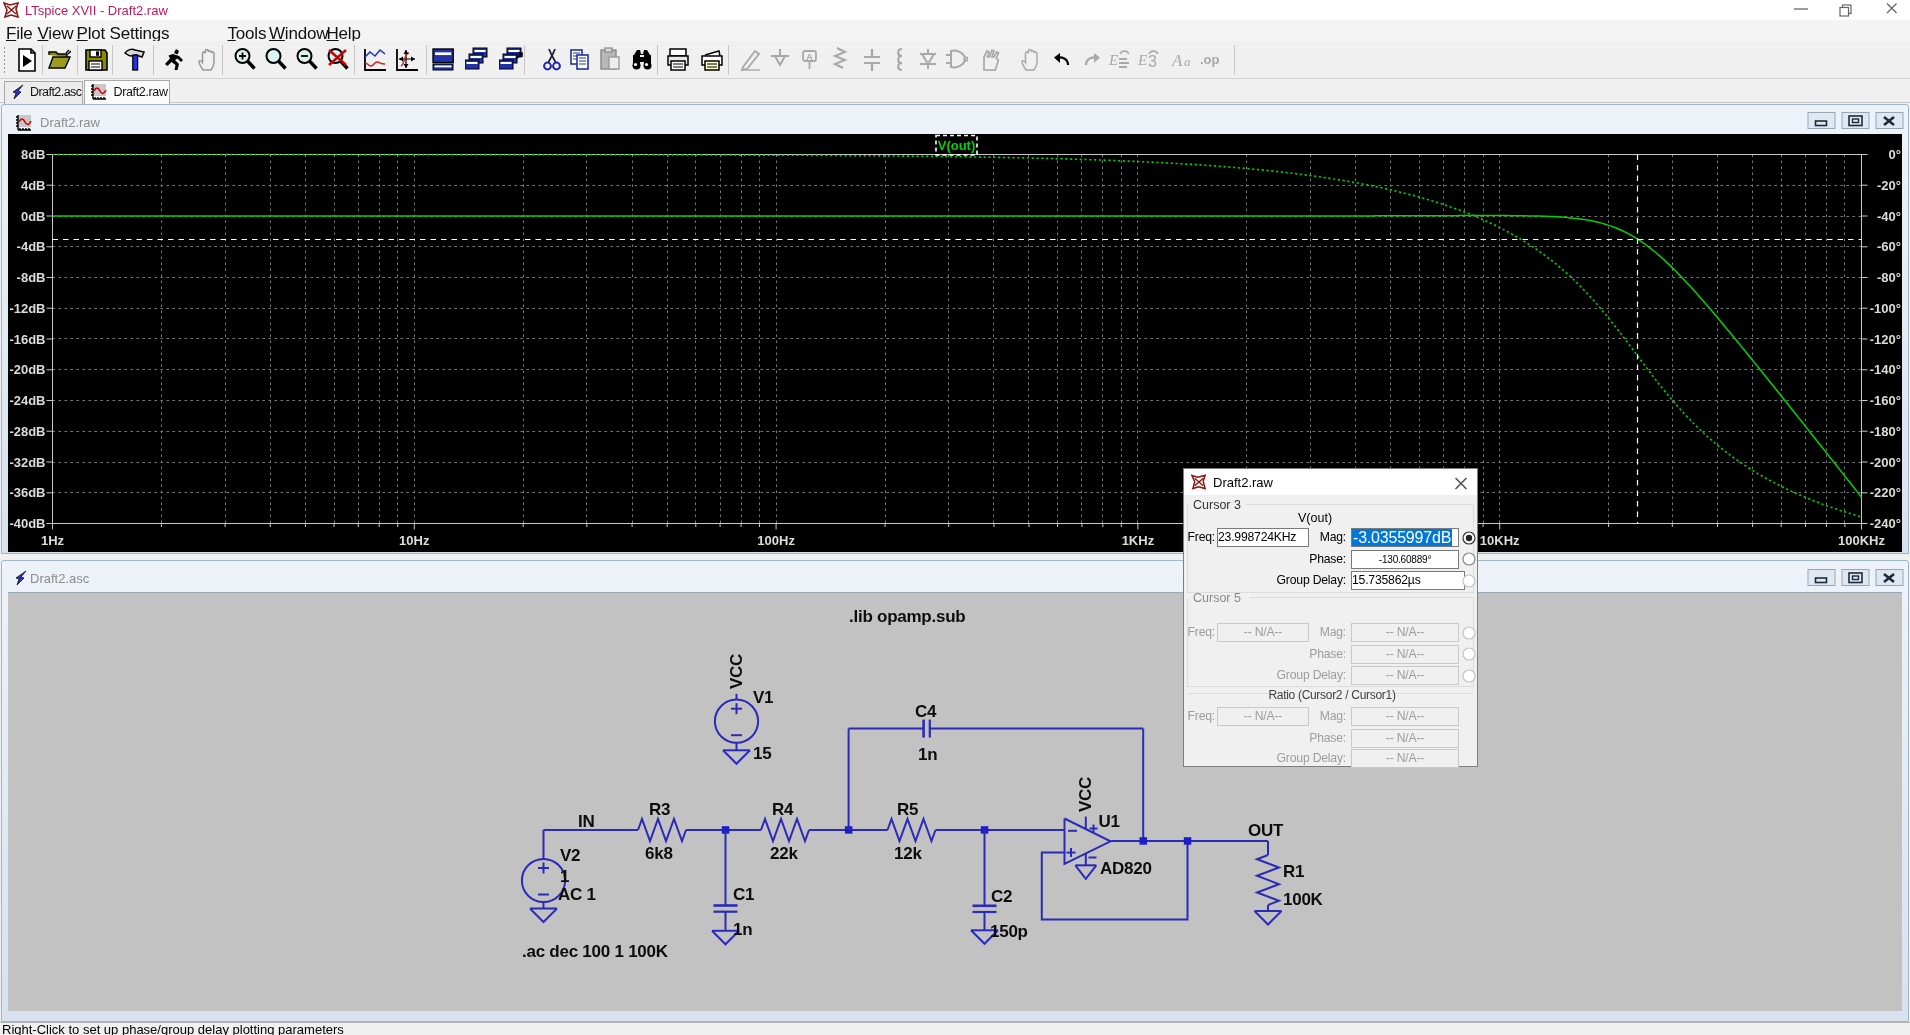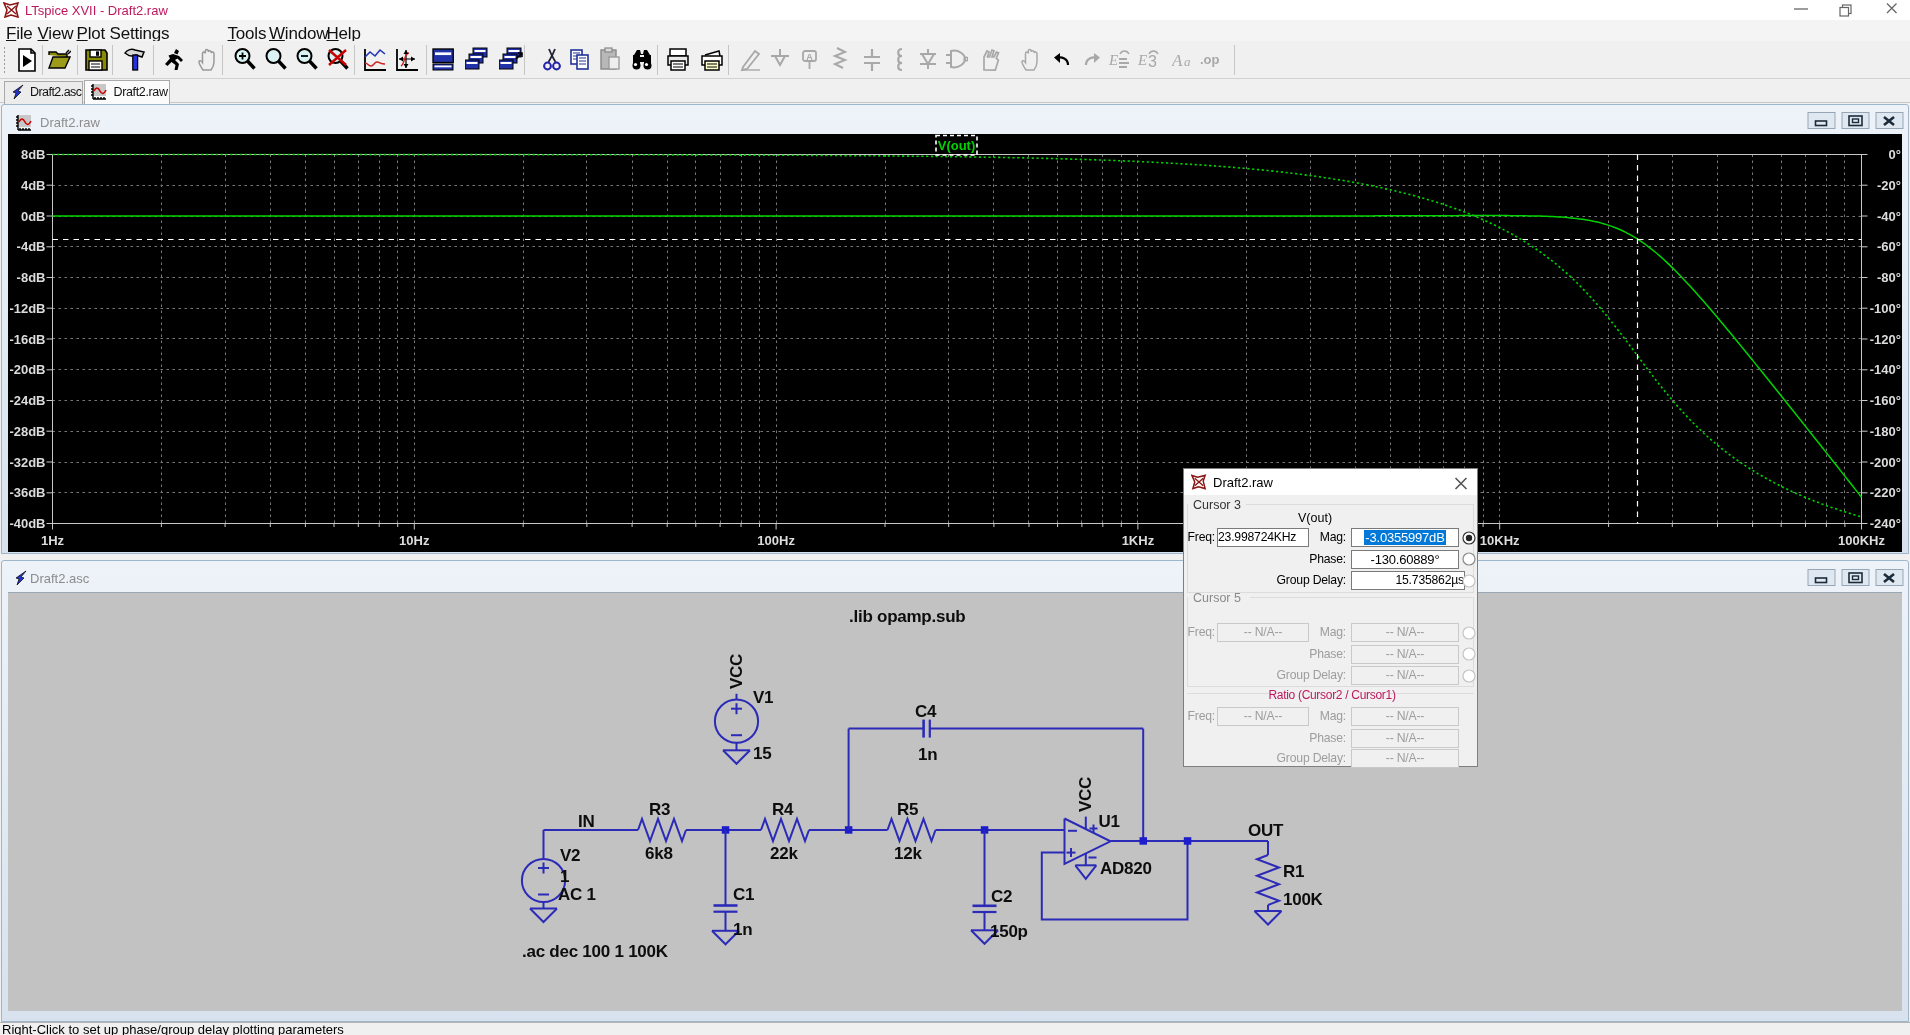--- a/index.html
+++ b/index.html
@@ -582,32 +582,32 @@
     </svg>
   <div class="abs" style="left:3px;top:35px;width:287px;height:89px;border:1px solid #dcdcdc;border-top:none"></div>
   <div class="abs" style="left:3px;top:128px;width:287px;height:90px;border:1px solid #dcdcdc;border-top:none"></div>
   <div class="abs" style="left:9px;top:29px;font-size:12.5px;color:#333">Cursor 3</div>
   <div class="abs" style="left:62px;top:35px;width:228px;height:1px;background:#dcdcdc"></div>
   <div class="abs" style="left:114px;top:42px;font-size:12.5px;color:#000">V(out)</div>
   <div class="abs" style="left:9px;top:128px;width:53px;height:6px;background:#f0f0f0"></div>
   <div class="abs" style="left:-89px;top:61px;width:120px;text-align:right;font-size:12.2px;letter-spacing:-0.2px;color:#000">Freq:</div>
     <div class="abs" style="left:33px;top:59px;width:92px;height:19px;background:#fff;border:1px solid #7a7a7a;font-size:12.2px;letter-spacing:-0.2px;color:#000;text-align:left;line-height:17px">23.998724KHz</div>
     <div class="abs" style="left:42px;top:61px;width:120px;text-align:right;font-size:12.2px;letter-spacing:-0.2px;color:#000">Mag:</div>
-    <div class="abs" style="left:167px;top:59px;width:108px;height:19px;background:#fff;border:1px solid #7a7a7a;font-size:13px;letter-spacing:-0.2px;color:#000;text-align:center;line-height:17px"><span style="background:#0078d7;color:#fff;padding:0 1px">-3.0355997dB</span></div>
+    <div class="abs" style="left:167px;top:59px;width:108px;height:19px;background:#fff;border:1px solid #7a7a7a;font-size:16px;letter-spacing:-0.2px;color:#000;line-height:17px"><span style="background:#0078d7;color:#fff;padding:0 1px">-3.0355997dB</span></div>
     <svg class="abs" style="left:277.5px;top:61.5px" width="14" height="14">
       <circle cx="7" cy="7" r="6" fill="#fff" stroke="#333" stroke-width="1.2"></circle>
       <circle cx="7" cy="7" r="3.2" fill="#222"></circle>
     </svg>
     <div class="abs" style="left:42px;top:82.5px;width:120px;text-align:right;font-size:12.2px;letter-spacing:-0.2px;color:#000">Phase:</div>
-    <div class="abs" style="left:167px;top:80.5px;width:108px;height:19px;background:#fff;border:1px solid #7a7a7a;font-size:13px;letter-spacing:-0.2px;color:#000;text-align:center;line-height:17px">-130.60889°</div>
+    <div class="abs" style="left:167px;top:80.5px;width:108px;height:19px;background:#fff;border:1px solid #7a7a7a;font-size:10px;letter-spacing:-0.2px;color:#000;text-align:center;line-height:17px">-130.60889°</div>
     <svg class="abs" style="left:277.5px;top:83px" width="14" height="14">
       <circle cx="7" cy="7" r="6" fill="#fff" stroke="#8a8a8a" stroke-width="1.2"></circle>
     </svg>
     <div class="abs" style="left:42px;top:104px;width:120px;text-align:right;font-size:12.2px;letter-spacing:-0.2px;color:#000">Group Delay:</div>
-    <div class="abs" style="left:167px;top:102px;width:114px;height:19px;background:#fff;border:1px solid #7a7a7a;font-size:12.2px;letter-spacing:-0.2px;color:#000;text-align:right;line-height:17px">15.735862µs</div>
+    <div class="abs" style="left:167px;top:102px;width:114px;height:19px;background:#fff;border:1px solid #7a7a7a;font-size:12.2px;letter-spacing:-0.2px;color:#000;text-align:left;line-height:17px">15.735862µs</div>
     <svg class="abs" style="left:277.5px;top:104.5px" width="14" height="14">
       <circle cx="7" cy="7" r="6" fill="#fff" stroke="#c4c4c4" stroke-width="1.2"></circle>
     </svg>
   <div class="abs" style="left:9px;top:122px;font-size:12.5px;color:#8a8a8a">Cursor 5</div>
   <div class="abs" style="left:66px;top:128px;width:224px;height:1px;background:#dcdcdc"></div>
   <div class="abs" style="left:-89px;top:156px;width:120px;text-align:right;font-size:12.2px;letter-spacing:-0.2px;color:#9d9d9d">Freq:</div>
     <div class="abs" style="left:33px;top:154px;width:92px;height:19px;background:#f0f0f0;border:1px solid #c9c9c9;font-size:12.2px;letter-spacing:-0.2px;color:#9d9d9d;text-align:center;line-height:17px">-- N/A--</div>
     <div class="abs" style="left:42px;top:156px;width:120px;text-align:right;font-size:12.2px;letter-spacing:-0.2px;color:#9d9d9d">Mag:</div>
     <div class="abs" style="left:167px;top:154px;width:108px;height:19px;background:#f0f0f0;border:1px solid #c9c9c9;font-size:12.2px;letter-spacing:-0.2px;color:#9d9d9d;text-align:center;line-height:17px">-- N/A--</div>
     <svg class="abs" style="left:277.5px;top:156.5px" width="14" height="14">
@@ -618,21 +618,21 @@
     <svg class="abs" style="left:277.5px;top:178px" width="14" height="14">
       <circle cx="7" cy="7" r="6" fill="#fff" stroke="#c4c4c4" stroke-width="1.2"></circle>
     </svg>
     <div class="abs" style="left:42px;top:199px;width:120px;text-align:right;font-size:12.2px;letter-spacing:-0.2px;color:#9d9d9d">Group Delay:</div>
     <div class="abs" style="left:167px;top:197px;width:108px;height:19px;background:#f0f0f0;border:1px solid #c9c9c9;font-size:12.2px;letter-spacing:-0.2px;color:#9d9d9d;text-align:center;line-height:17px">-- N/A--</div>
     <svg class="abs" style="left:277.5px;top:199.5px" width="14" height="14">
       <circle cx="7" cy="7" r="6" fill="#fff" stroke="#c4c4c4" stroke-width="1.2"></circle>
     </svg>
   <div class="abs" style="left:3px;top:224px;width:86px;height:1px;background:#dcdcdc"></div>
   <div class="abs" style="left:206px;top:224px;width:84px;height:1px;background:#dcdcdc"></div>
-  <div class="abs" style="left:60px;top:219px;width:176px;text-align:center;font-size:12px;letter-spacing:-0.3px;color:#be185d">Ratio (Cursor2 / Cursor1)</div>
+  <div class="abs" style="left:60px;top:219px;width:176px;text-align:center;font-size:12px;letter-spacing:-0.3px;color:#404040">Ratio (Cursor2 / Cursor1)</div>
   <div class="abs" style="left:-89px;top:240px;width:120px;text-align:right;font-size:12.2px;letter-spacing:-0.2px;color:#9d9d9d">Freq:</div>
     <div class="abs" style="left:33px;top:238px;width:92px;height:19px;background:#f0f0f0;border:1px solid #c9c9c9;font-size:12.2px;letter-spacing:-0.2px;color:#9d9d9d;text-align:center;line-height:17px">-- N/A--</div>
     <div class="abs" style="left:42px;top:240px;width:120px;text-align:right;font-size:12.2px;letter-spacing:-0.2px;color:#9d9d9d">Mag:</div>
     <div class="abs" style="left:167px;top:238px;width:108px;height:19px;background:#f0f0f0;border:1px solid #c9c9c9;font-size:12.2px;letter-spacing:-0.2px;color:#9d9d9d;text-align:center;line-height:17px">-- N/A--</div>
     <div class="abs" style="left:42px;top:261.5px;width:120px;text-align:right;font-size:12.2px;letter-spacing:-0.2px;color:#9d9d9d">Phase:</div>
     <div class="abs" style="left:167px;top:259.5px;width:108px;height:19px;background:#f0f0f0;border:1px solid #c9c9c9;font-size:12.2px;letter-spacing:-0.2px;color:#9d9d9d;text-align:center;line-height:17px">-- N/A--</div>
     <div class="abs" style="left:42px;top:282px;width:120px;text-align:right;font-size:12.2px;letter-spacing:-0.2px;color:#9d9d9d">Group Delay:</div>
     <div class="abs" style="left:167px;top:280px;width:108px;height:19px;background:#f0f0f0;border:1px solid #c9c9c9;font-size:12.2px;letter-spacing:-0.2px;color:#9d9d9d;text-align:center;line-height:17px">-- N/A--</div>
 </div>
 

